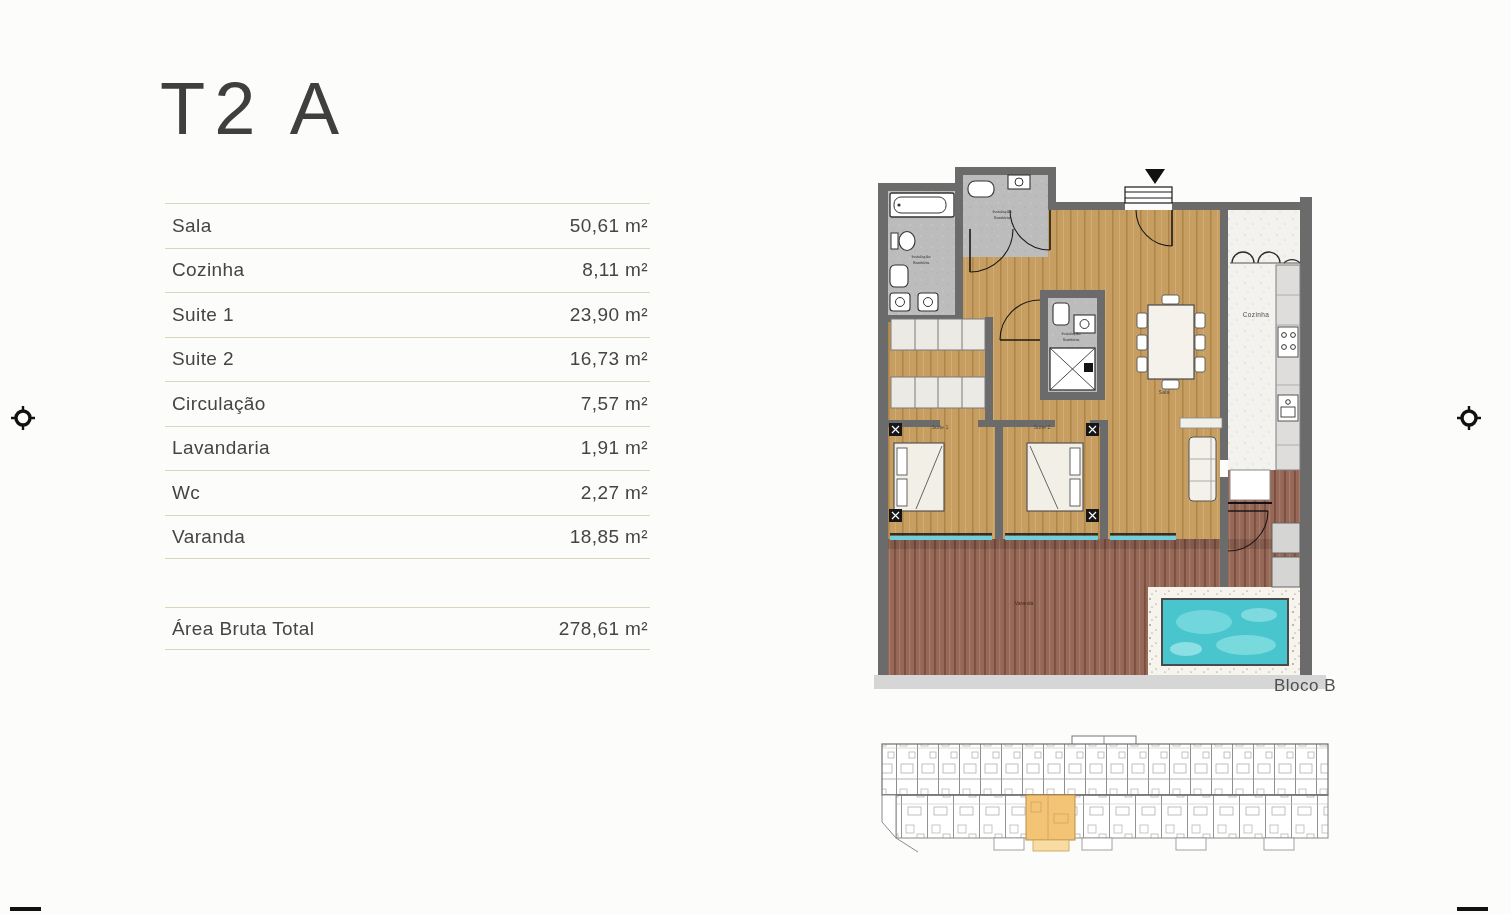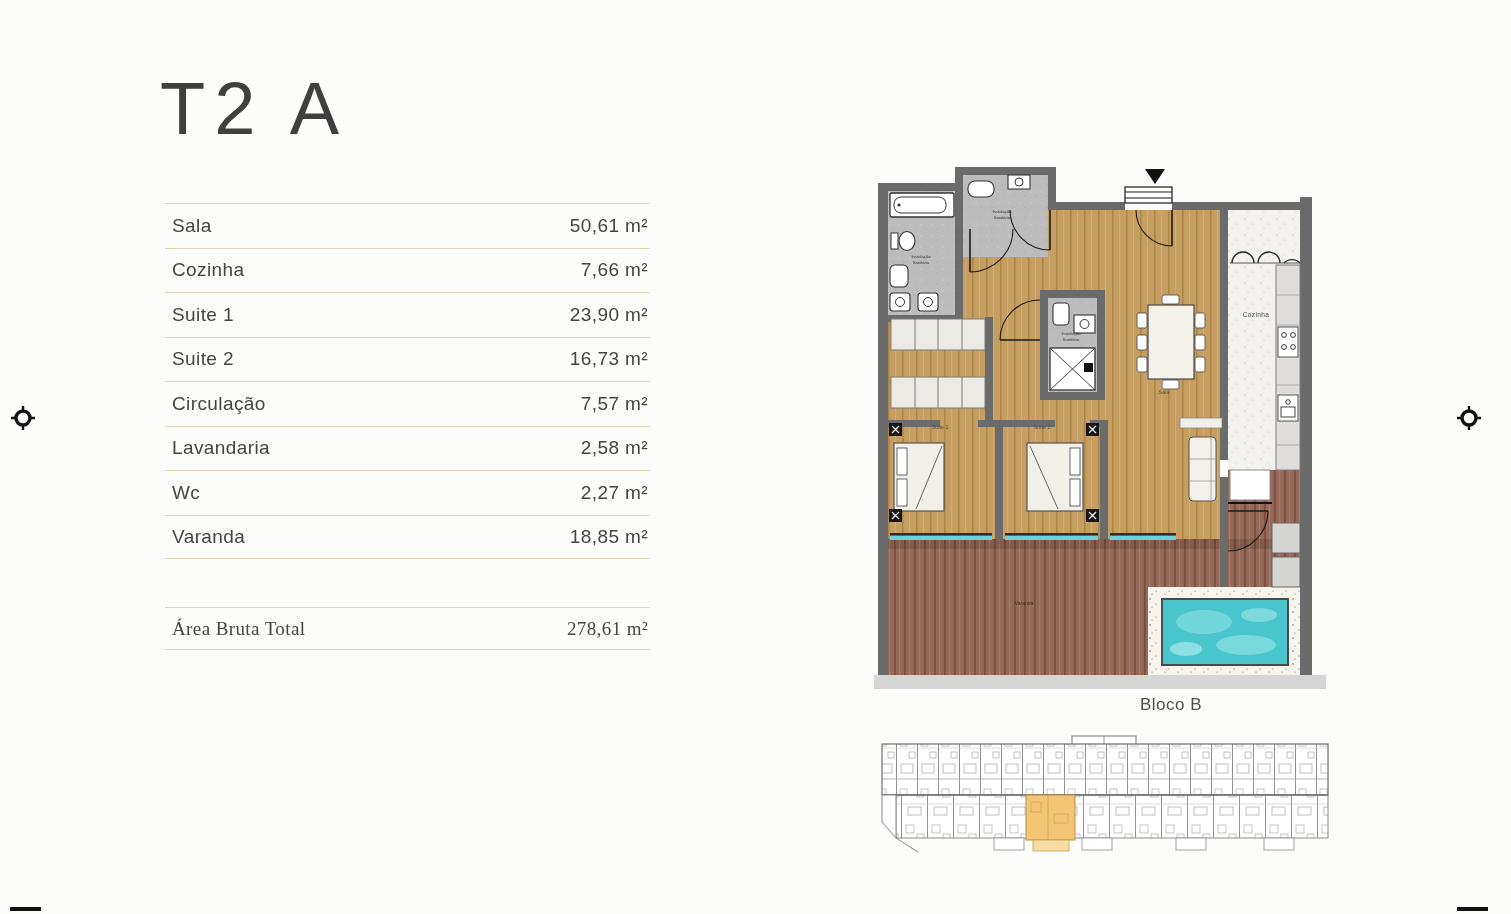--- a/index.html
+++ b/index.html
@@ -22,27 +22,27 @@
   }
   .area-table{position:absolute;left:165px;width:485px;}
   .area-table.main{top:203px;}
   .area-table.totals{top:607px;}
   .row{
     display:flex;justify-content:space-between;align-items:center;
     border-top:1px solid var(--rule);
     font-size:19px;color:var(--ink);letter-spacing:.4px;
   }
   .area-table.main .row{height:44.5px;}
-  .area-table.totals .row{height:43px;font-family:Liberation Serif, serif;}
+  .area-table.totals .row{height:43px;}
   .row:last-child{border-bottom:1px solid var(--rule);}
   .row .lbl{padding-left:7px;}
   .row .val{padding-right:2px;}
   .bloco-label{
-    position:absolute;left:1140px;top:695px;width:196px;
-    text-align:left;font-size:17px;color:#4f4f4f;letter-spacing:.5px;
+    position:absolute;left:1140px;top:676px;width:196px;
+    text-align:right;font-size:17px;color:#4f4f4f;letter-spacing:.5px;
   }
   .floorplan{position:absolute;left:874px;top:167px;}
   .siteplan{position:absolute;left:876px;top:734px;}
   .regmark{position:absolute;width:26px;height:26px;}
   .regmark.left{left:10px;top:405px;}
   .regmark.right{left:1456px;top:405px;}
   .cropmark{position:absolute;height:4px;background:#111;}
   .cropmark.bl{left:10px;top:907px;width:31px;}
   .cropmark.br{left:1457px;top:907px;width:31px;}
   svg text{font-family:"Liberation Sans", sans-serif;}
@@ -54,37 +54,37 @@
 
   <div class="title">T2 A</div>
 
   <div class="area-table main">
     <div class="row">
         <span class="lbl">Sala</span>
         <span class="val">50,61 m²</span>
       </div>
     <div class="row">
         <span class="lbl">Cozinha</span>
-        <span class="val">7,66 m²</span>
+        <span class="val">8,11 m²</span>
       </div>
     <div class="row">
         <span class="lbl">Suite 1</span>
         <span class="val">23,90 m²</span>
       </div>
     <div class="row">
         <span class="lbl">Suite 2</span>
         <span class="val">16,73 m²</span>
       </div>
     <div class="row">
         <span class="lbl">Circulação</span>
         <span class="val">7,57 m²</span>
       </div>
     <div class="row">
         <span class="lbl">Lavandaria</span>
-        <span class="val">2,58 m²</span>
+        <span class="val">1,91 m²</span>
       </div>
     <div class="row">
         <span class="lbl">Wc</span>
         <span class="val">2,27 m²</span>
       </div>
     <div class="row">
         <span class="lbl">Varanda</span>
         <span class="val">18,85 m²</span>
       </div>
   </div>

